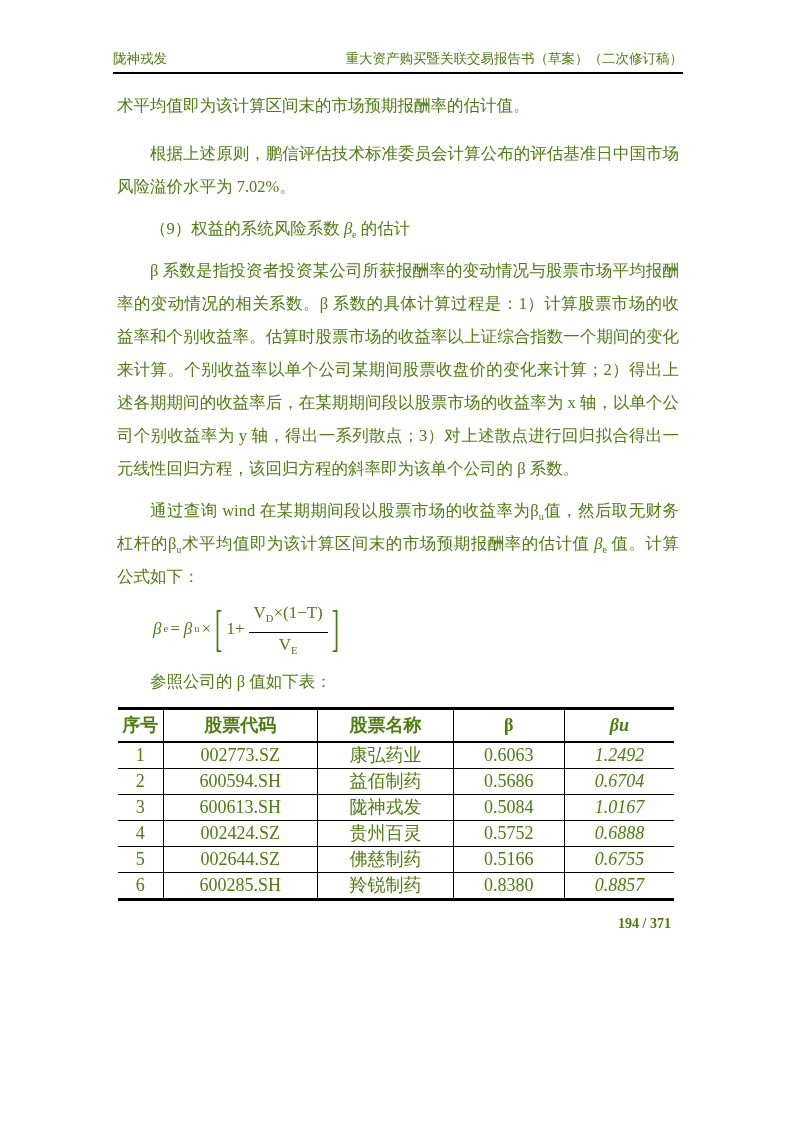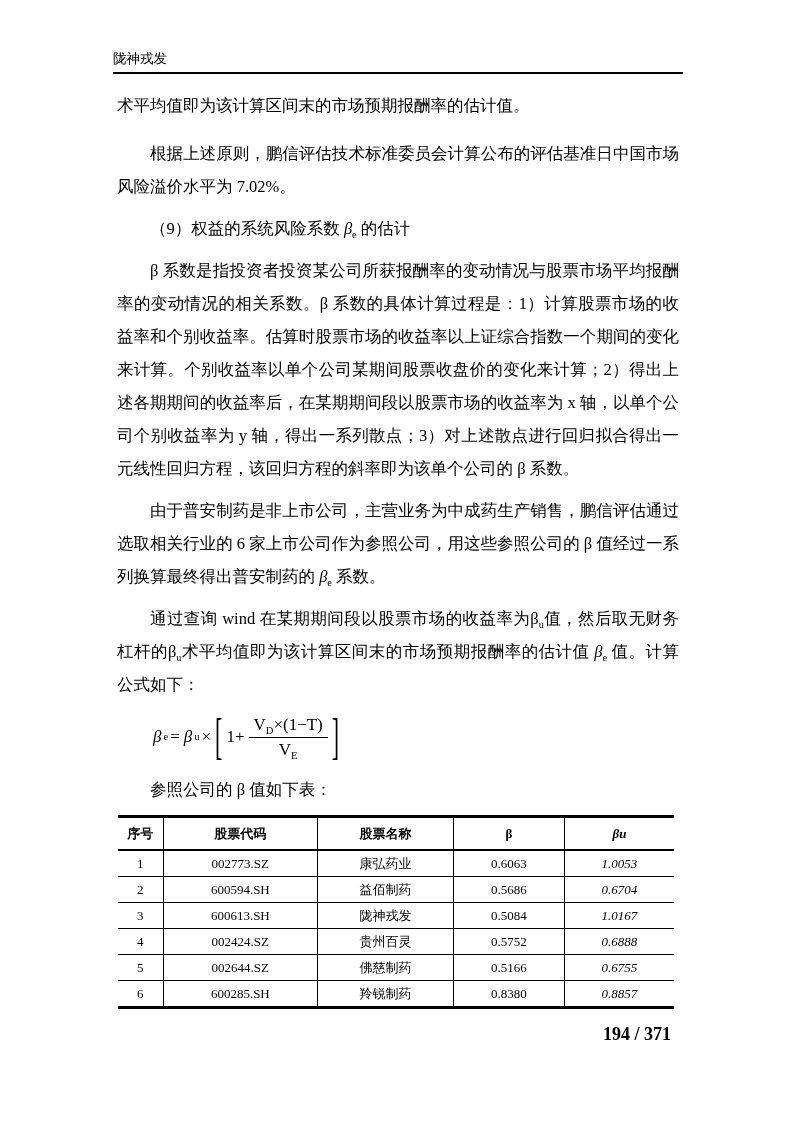--- a/index.html
+++ b/index.html
@@ -1,21 +1,21 @@
 <!DOCTYPE html>
 <html><head>
 <meta charset="utf-8">
 <style>
   html,body{margin:0;padding:0;background:#888;}
   .page{
     position:relative;
     width:793px;height:1122px;
     margin:0 auto;
     background:#fff;
-    color:#000000;
+    color:#4d7c0f;
     font-family:"Liberation Serif","DejaVu Serif",serif;
     font-size:16.5px;
     box-sizing:border-box;
     padding:0 110px 0 113px;
     overflow:hidden;
   }
   
   .doc-header{
     padding-top:50px;
     display:flex;
@@ -45,77 +45,77 @@
     font-size:17px;
   }
   .formula-line > span{margin:0 2px;}
   .frac{
     display:inline-flex;
     flex-direction:column;
     text-align:center;
     vertical-align:middle;
     margin:0 3px;
   }
-  .frac .num{border-bottom:1.3px solid #000;padding:0 5px 2px 5px;}
+  .frac .num{border-bottom:1.3px solid #000;padding:0 5px 9px 5px;}
   .frac .den{padding-top:2px;}
   .bracket{
     display:inline-block;
     font-size:22px;
     transform:scaleY(2.35);
     font-weight:400;
     margin:0 1px;
   }
   
   .beta-table{
     width:556px;
     margin-top:9px;
     margin-left:5px;
     border-collapse:collapse;
     border-top:3px solid #000;
     border-bottom:3px solid #000;
-    font-size:13px;
+    font-size:18px;
   }
   .beta-table th,.beta-table td{
     border:1.5px solid #000;
     text-align:center;
     vertical-align:middle;
     padding:2px 4px;
     line-height:21px;
     font-weight:normal;
   }
   .beta-table th{font-weight:bold;padding:5px 4px;border-bottom:2px solid #000;}
   .beta-table th:first-child,.beta-table td:first-child{border-left:none;}
   .beta-table th:last-child,.beta-table td:last-child{border-right:none;font-style:italic;}
   
   .doc-footer{
     margin-top:15px;
     text-align:right;
     font-weight:bold;
-    font-size:18px;
+    font-size:14px;
     padding-right:12px;
   }
 </style>
 </head>
 <body>
 
 <div class="page">
 
   <div class="doc-header">
     <span>陇神戎发</span>
+    <span>重大资产购买暨关联交易报告书（草案）（二次修订稿）</span>
   </div>
 
   <p class="para mt-lg">术平均值即为该计算区间末的市场预期报酬率的估计值。</p>
 
   <p class="para indent mt-lg">根据上述原则，鹏信评估技术标准委员会计算公布的评估基准日中国市场风险溢价水平为 7.02%。</p>
 
   <p class="para indent mt-md"><span>（9）权益的系统风险系数</span> <span class="greek-i">β</span><sub>e</sub> <span>的估计</span></p>
 
   <p class="para indent mt-md">β 系数是指投资者投资某公司所获报酬率的变动情况与股票市场平均报酬率的变动情况的相关系数。β 系数的具体计算过程是：1）计算股票市场的收益率和个别收益率。估算时股票市场的收益率以上证综合指数一个期间的变化来计算。个别收益率以单个公司某期间股票收盘价的变化来计算；2）得出上述各期期间的收益率后，在某期期间段以股票市场的收益率为 x 轴，以单个公司个别收益率为 y 轴，得出一系列散点；3）对上述散点进行回归拟合得出一元线性回归方程，该回归方程的斜率即为该单个公司的 β 系数。</p>
 
-  <p class="para indent mt-md"><span>由于普安制药是非上市公司，主营业务为中成药生产销售，鹏信评估通过选取相关行业的 6 家上市公司作为参照公司，用这些参照公司的 β 值经过一系列换算最终得出普安制药的</span> <span class="greek-i">β</span><sub>e</sub> <span>系数。</span></p>
 
   <p class="para indent mt-md"><span>通过查询 wind 在某期期间段以股票市场的收益率为</span><span>β</span><sub>u</sub><span>值，然后取无财务杠杆的</span><span>β</span><sub>u</sub><span>术平均值即为该计算区间末的市场预期报酬率的估计值</span> <span class="greek-i">β</span><sub>e</sub> <span>值。计算公式如下：</span></p>
 
   <div class="formula-line">
     <span class="greek-i">β</span>
       <sub>e</sub>
     <span>=</span>
     <span class="greek-i">β</span>
       <sub>u</sub>
     <span>×</span>
@@ -146,21 +146,21 @@
         <th>β</th>
         <th>βu</th>
       </tr>
     </thead>
     <tbody>
       <tr>
         <td>1</td>
         <td>002773.SZ</td>
         <td>康弘药业</td>
         <td>0.6063</td>
-        <td>1.0053</td>
+        <td>1.2492</td>
       </tr>
       <tr>
         <td>2</td>
         <td>600594.SH</td>
         <td>益佰制药</td>
         <td>0.5686</td>
         <td>0.6704</td>
       </tr>
       <tr>
         <td>3</td>

